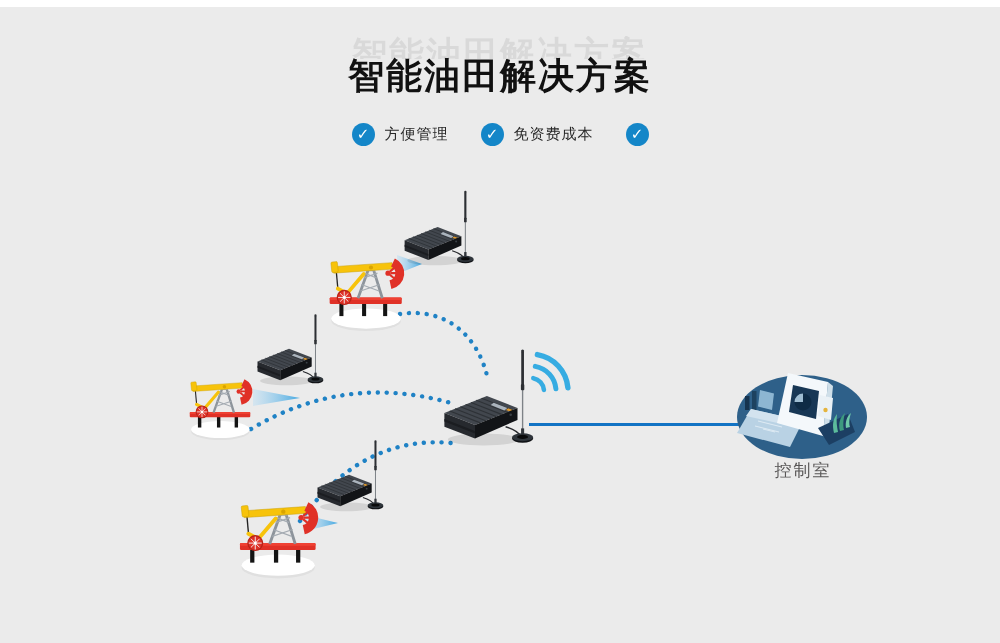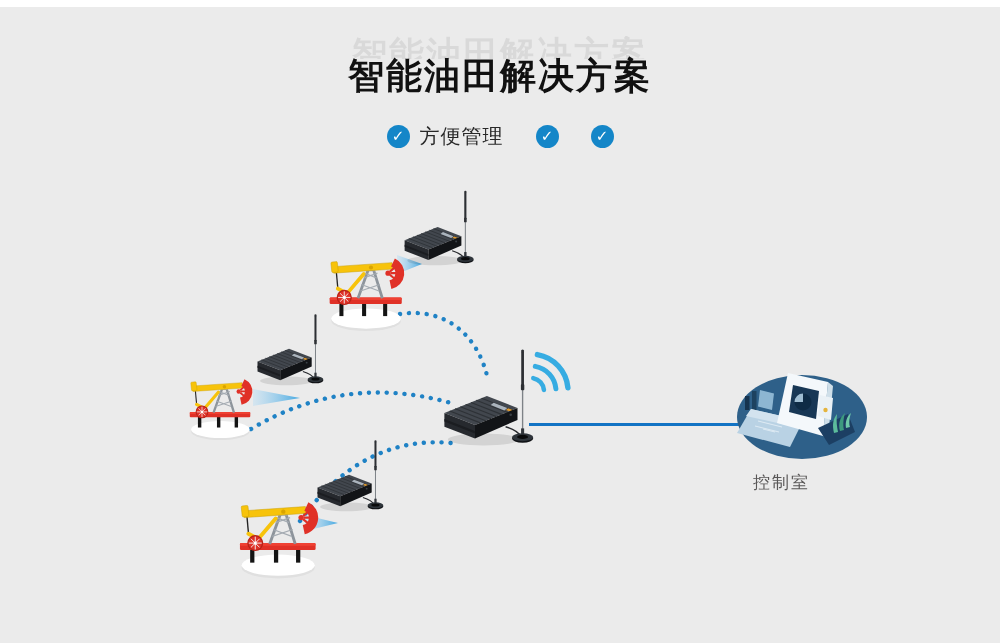--- a/index.html
+++ b/index.html
@@ -11,22 +11,22 @@
     color:#000;opacity:0.07;pointer-events:none;}
   .title{position:absolute;left:0;right:0;top:48px;margin:0;text-align:center;
     font-size:36px;line-height:42px;font-weight:700;letter-spacing:2px;color:var(--title-text,#111);}
   .features{position:absolute;left:0;right:0;top:116px;display:flex;justify-content:center;
     align-items:center;gap:32px;}
   .feature{display:flex;align-items:center;gap:10px;}
   .check{width:23px;height:23px;border-radius:50%;background:var(--check-blue,#1486c8);
     display:flex;align-items:center;justify-content:center;flex:0 0 auto;}
   .check .glyph{font-style:normal;color:#fff;font-size:15px;line-height:15px;font-weight:700;
     transform:translateY(-1px);}
-  .flabel{font-size:20px;color:var(--feature-text,#282828);letter-spacing:1px;}
-  .room-label{position:absolute;left:753px;top:464px;width:100px;text-align:left;
+  .flabel{font-size:15px;color:var(--feature-text,#282828);letter-spacing:1px;}
+  .room-label{position:absolute;left:753px;top:452px;width:100px;text-align:center;
     font-size:17px;letter-spacing:2px;color:var(--label-gray,#595757);}
 </style>
 </head>
 <body>
 
 <div class="stage">
 
   <svg class="diagram" viewBox="0 0 1000 643" xmlns="http://www.w3.org/2000/svg">
     <defs>
       <linearGradient id="coneG" x1="0" y1="0" x2="1" y2="0">
@@ -161,20 +161,21 @@
     <div class="feature">
       <span class="check">
           <i class="glyph">✓</i>
         </span>
       <span class="flabel">方便管理</span>
     </div>
     <div class="feature">
       <span class="check">
           <i class="glyph">✓</i>
         </span>
+      <span class="flabel">免资费成本</span>
     </div>
     <div class="feature">
       <span class="check">
           <i class="glyph">✓</i>
         </span>
     </div>
   </div>
 
   <div class="room-label">控制室</div>
 

